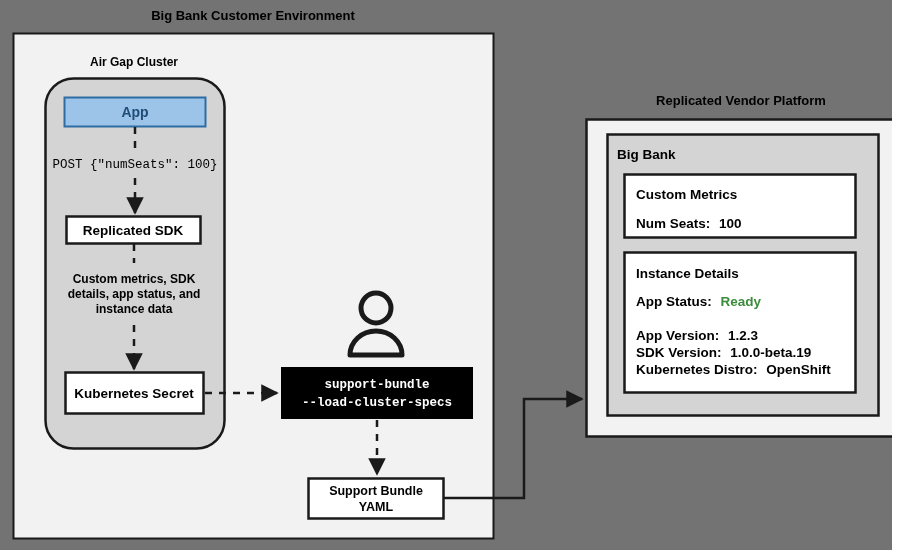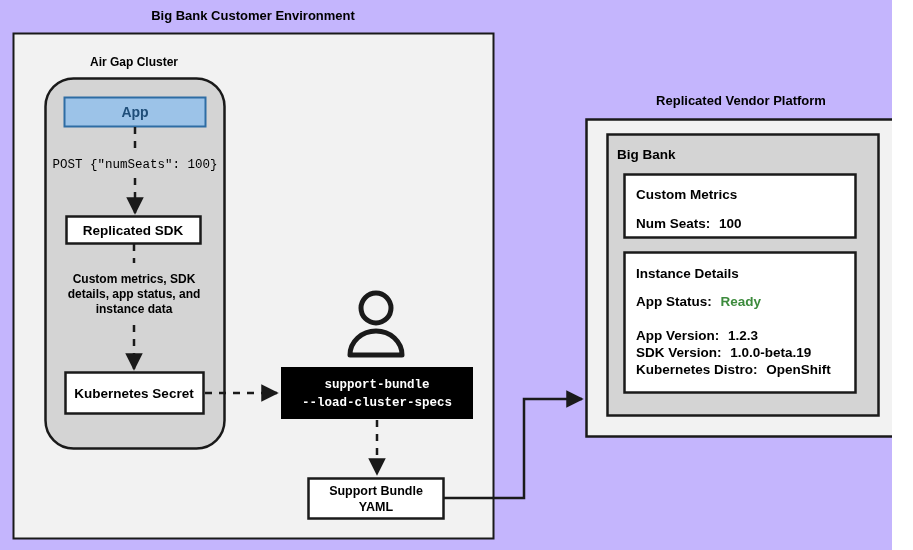--- a/index.html
+++ b/index.html
@@ -4,21 +4,21 @@
 <style>
   html, body {
     margin: 0;
     padding: 0;
     background: #ffffff;
   }
   #canvas {
     position: relative;
     width: 892px;
     height: 550px;
-    background: #c4b5fd;
+    background: #737373;
     font-family: "Liberation Sans", sans-serif;
     overflow: hidden;
   }
   svg { display: block; }
 
   .grp-title {
     font-family: "Liberation Sans", sans-serif;
     font-weight: bold;
     font-size: 13px;
     fill: #000000;

